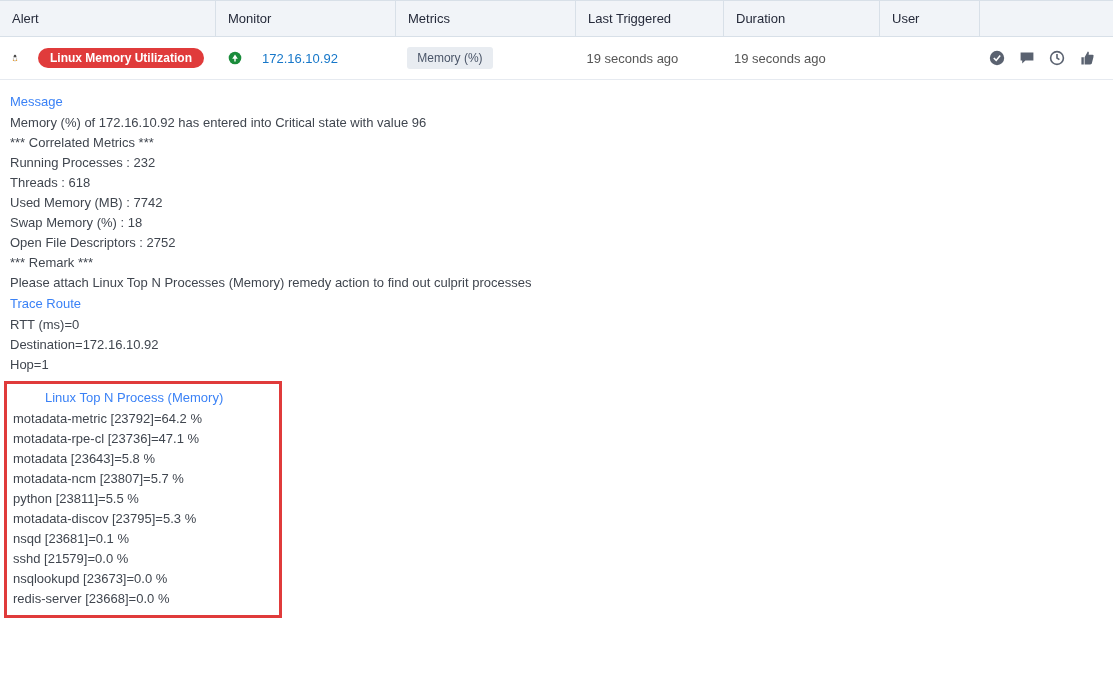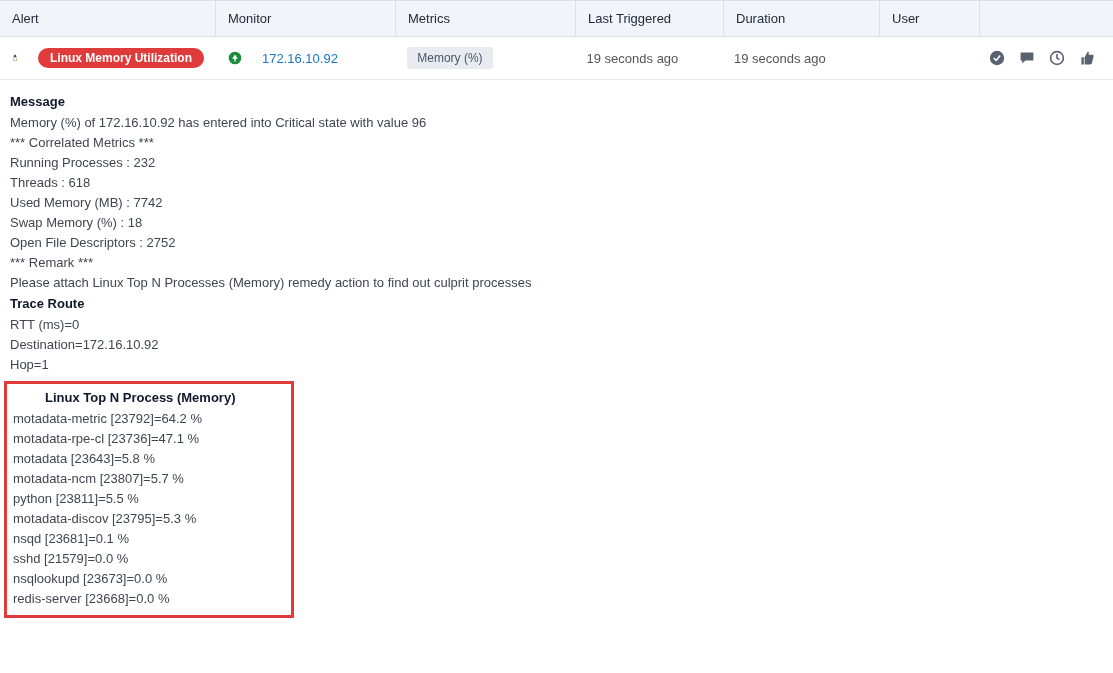--- a/index.html
+++ b/index.html
@@ -80,22 +80,22 @@
     width: 16px; height: 16px;
     fill: #5a6270;
     cursor: pointer;
   }
 
   .detail {
     padding: 8px 10px 4px;
     color: #2f3640;
   }
   .section-title {
-    font-weight: 700;
-    color: #0f172a;
+    font-weight: 400;
+    color: #3b82f6;
     margin: 6px 0 6px;
   }
   .line { margin: 5px 0; color:#40464f; }
   .highlight-box {
     border: 3px solid #e03b3b;
     display: inline-block;
     padding: 4px 56px 4px 0;
     margin-top: 4px;
     min-width: 252px;
     margin-left: -6px;

